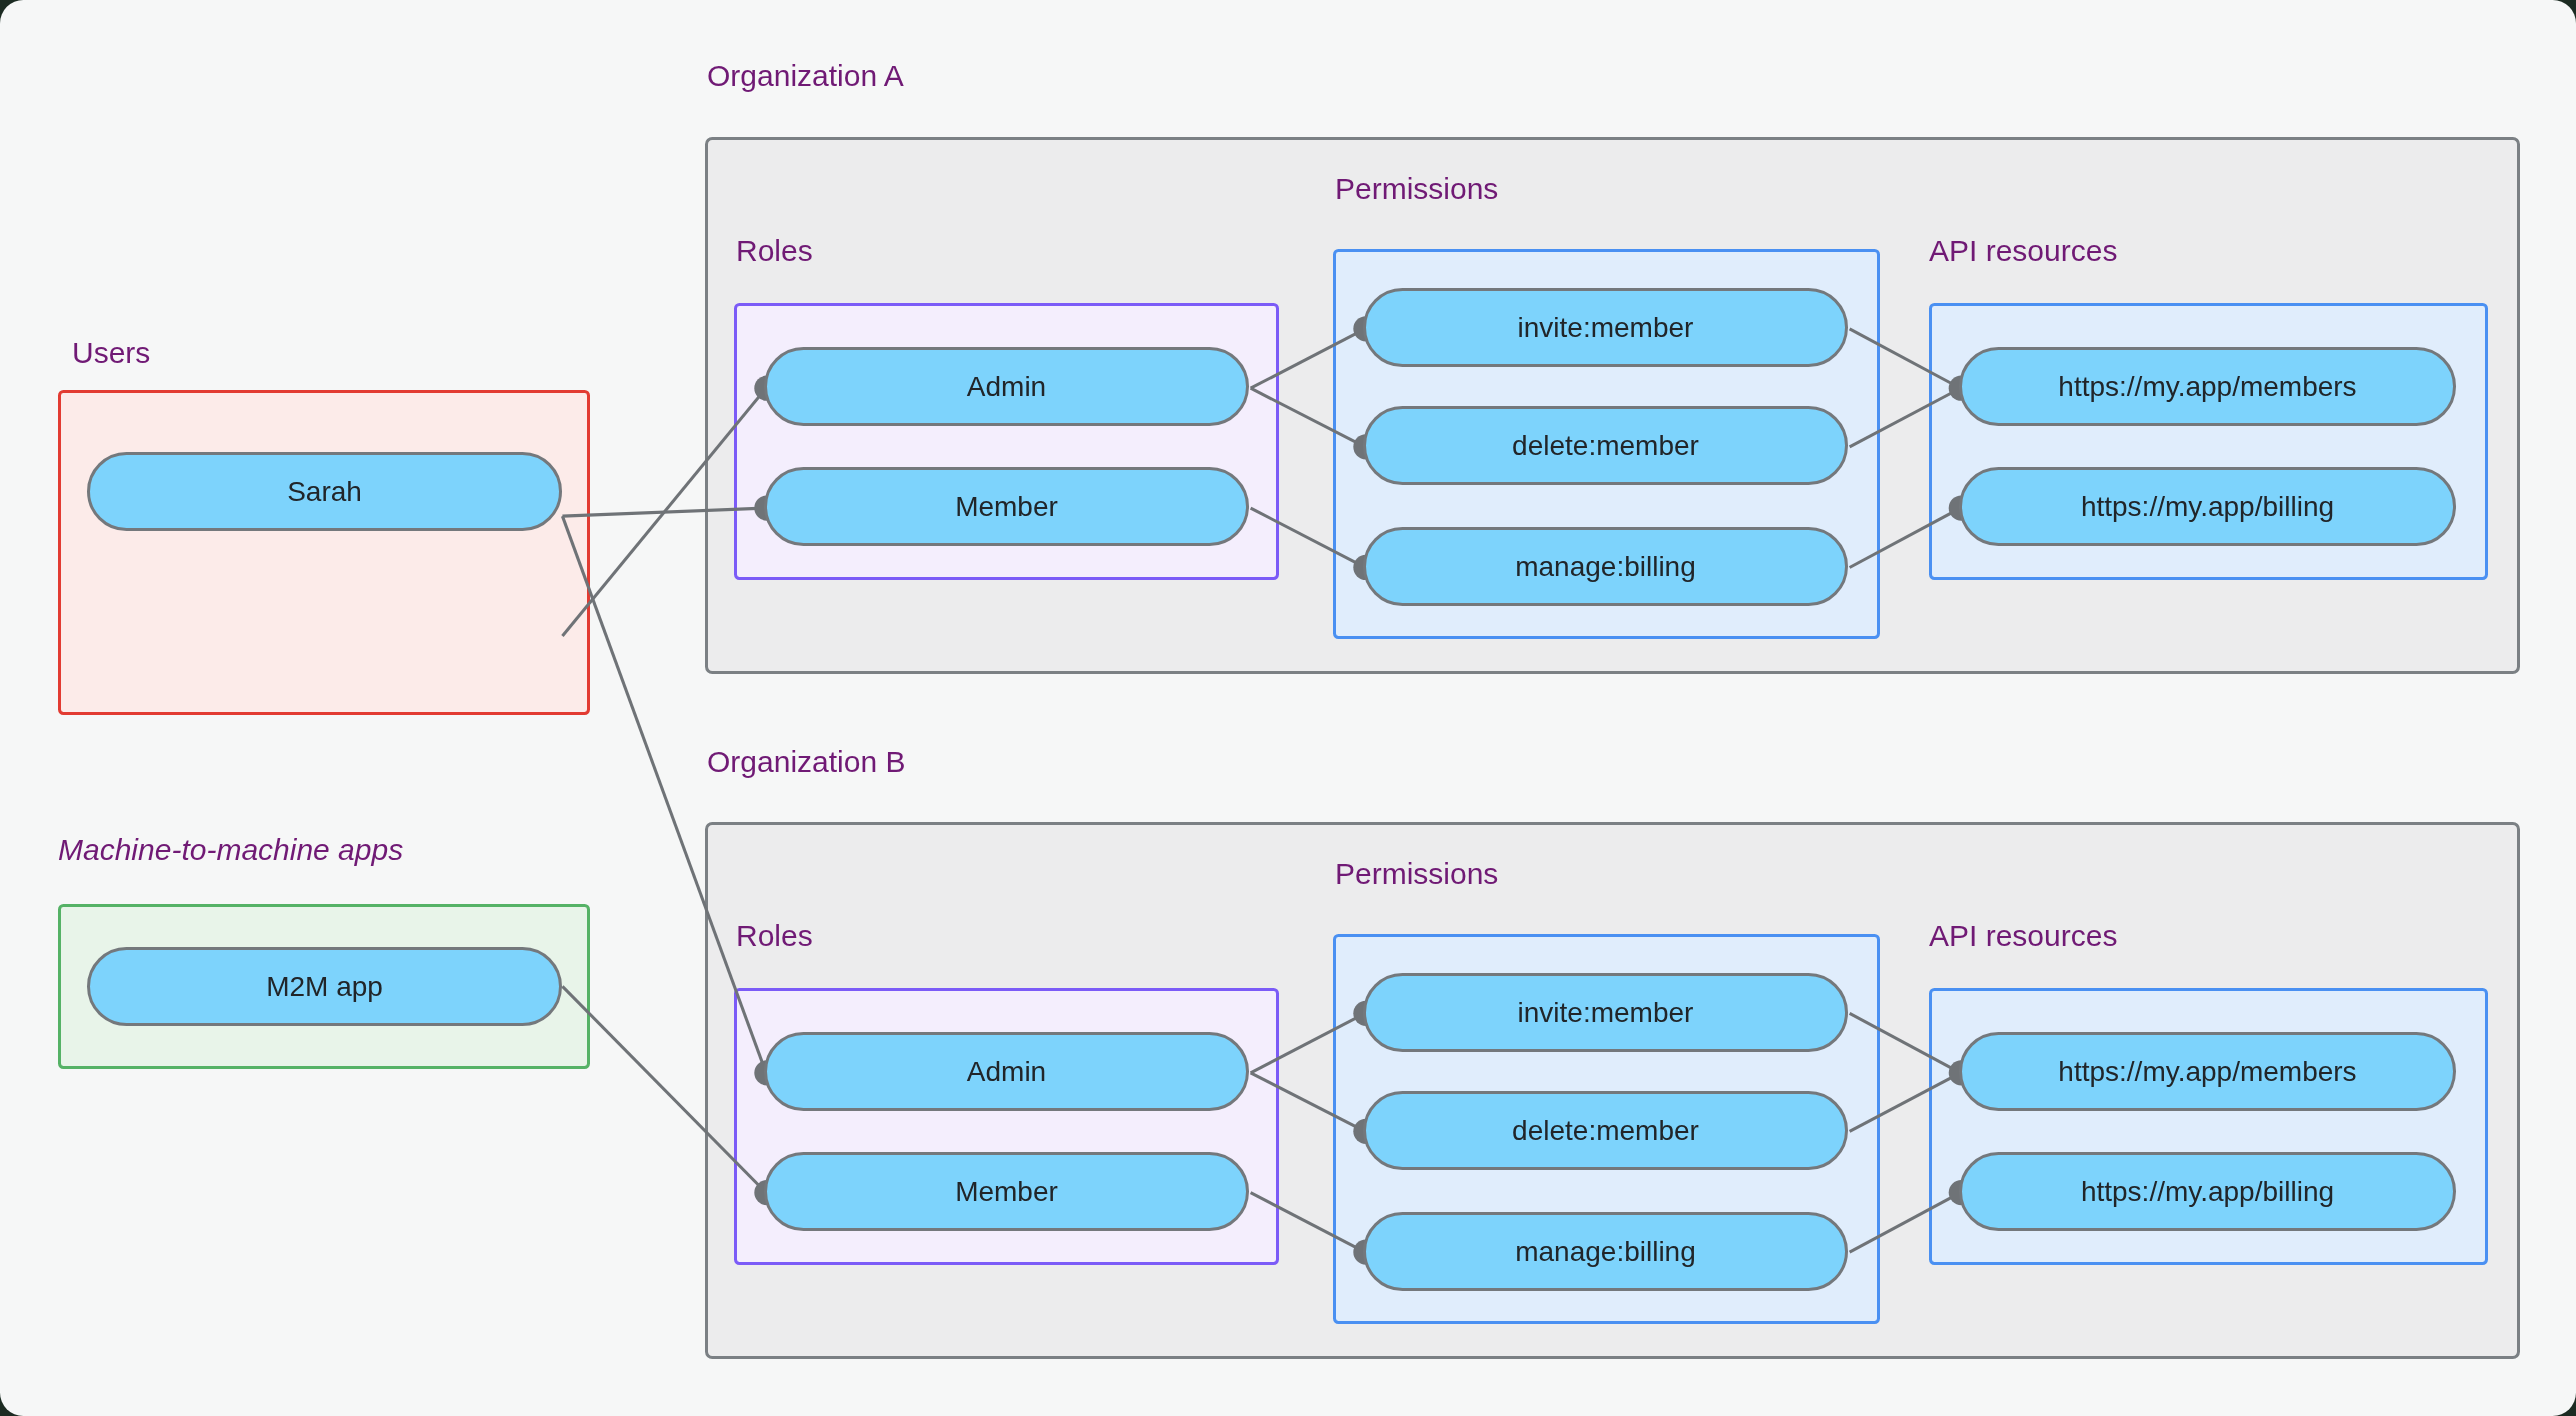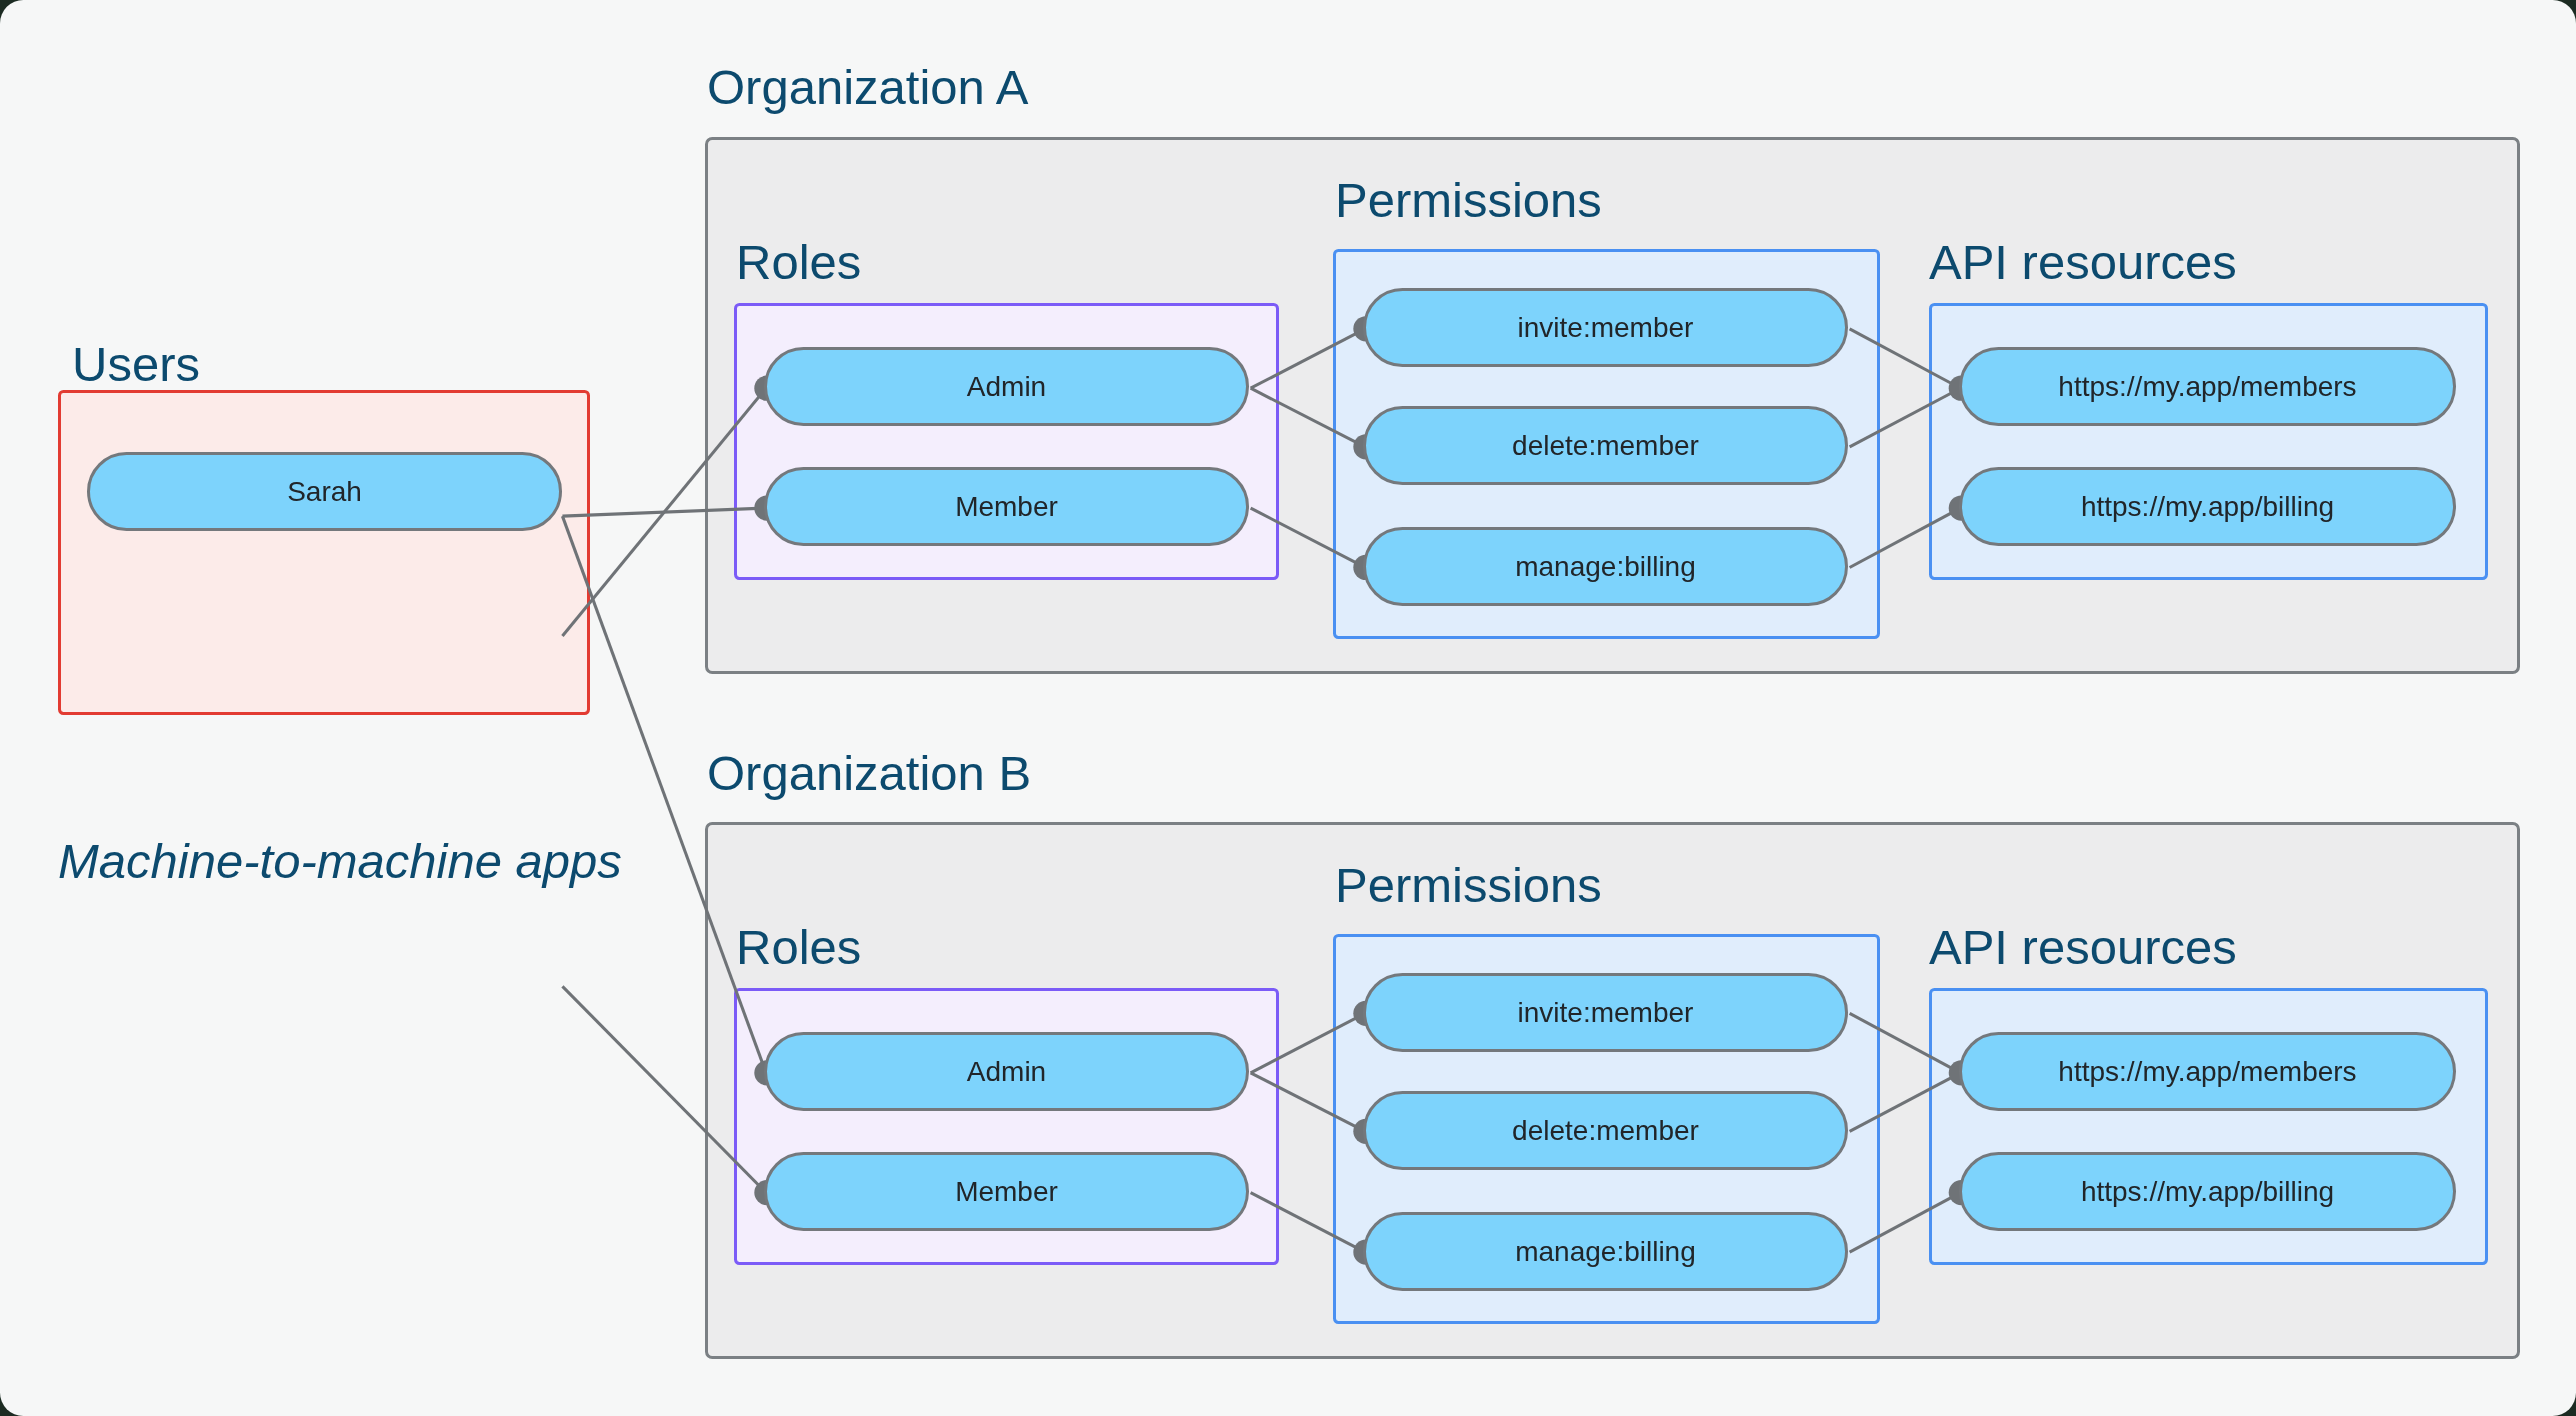--- a/index.html
+++ b/index.html
@@ -12,21 +12,21 @@
   }
   *{box-sizing:border-box;}
   .canvas{
     position:absolute;left:0;top:0;width:2576px;height:1416px;
     background:#f6f7f7;border-radius:23.4px;overflow:hidden;
   }
   .edges-layer{position:absolute;left:0;top:0;z-index:1;}
   .edges-layer line{stroke:#6f7377;stroke-width:3.4;}
   .edges-layer circle{fill:#6f7377;}
   .group-label,.org-title{
-    position:absolute;font-size:49px;line-height:1.15;color:#0c4a6e;
+    position:absolute;font-size:30px;line-height:1.15;color:#701a75;
     white-space:nowrap;z-index:2;
   }
   .frame{position:absolute;border-radius:5.4px;}
   .org-frame{
     background:#ececed;border:3.6px solid #7b8084;border-radius:7.2px;
   }
   .users-frame{background:#fcebe9;border:3.6px solid #e23b32;}
   .m2m-frame{background:#e8f4e9;border:3.6px solid #55b266;}
   .roles-frame{background:#f4eefd;border:3.6px solid #7b5bf7;}
   .blue-frame{background:#e0edfc;border:3.6px solid #4a90f2;}
@@ -80,20 +80,23 @@
     <circle cx="2177" cy="1191" r="14"></circle>
     <circle cx="2177" cy="1324" r="14"></circle>
   </svg>
 
   <div class="group-label" style="left:58px;top:336px;margin-left:14px;">Users</div>
   <div class="frame users-frame" style="left:58px;top:390px;width:532px;height:325px;">
     <div class="pill" style="left:26px;top:59px;width:475px;">Sarah</div>
   </div>
 
   <div class="group-label" style="left:58px;top:833px;font-style:italic;">Machine-to-machine apps</div>
+  <div class="frame m2m-frame" style="left:58px;top:904px;width:532px;height:165px;">
+    <div class="pill" style="left:26px;top:40px;width:475px;">M2M app</div>
+  </div>
 
   <div class="org-title" style="left:707px;top:59px;">Organization A</div>
   <div class="frame org-frame" style="left:705px;top:137px;width:1815px;height:537px;">
 
     <div class="group-label" style="left:28px;top:94px;">Roles</div>
     <div class="frame roles-frame" style="left:26px;top:163px;width:545px;height:277px;">
       <div class="pill" style="left:27px;top:41px;width:485px;">Admin</div>
       <div class="pill" style="left:27px;top:161px;width:485px;">Member</div>
     </div>
 

